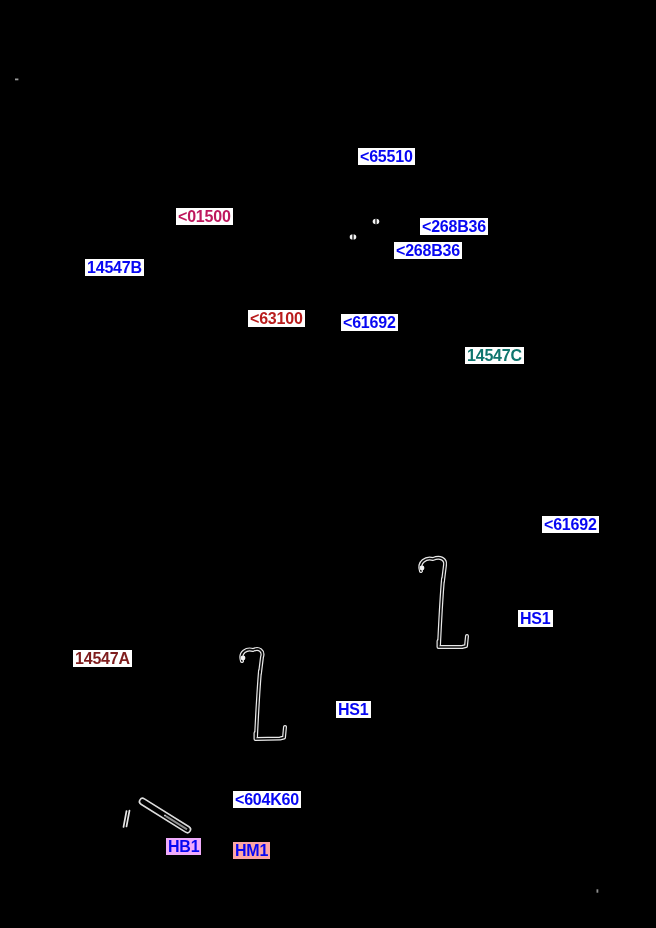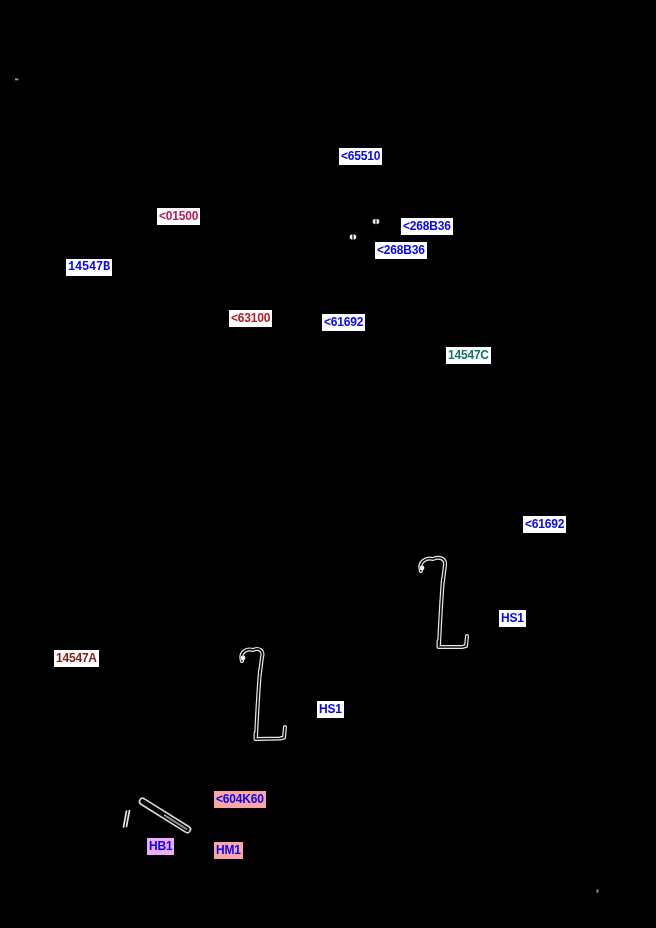--- a/index.html
+++ b/index.html
@@ -19,26 +19,27 @@
     position: absolute;
     left: 0;
     top: 0;
   }
   .part-label {
     position: absolute;
     background: #ffffff;
     color: #0707f2;
     font-family: "Liberation Sans", sans-serif;
     font-weight: 700;
-    font-size: 12px;
+    font-size: 16px;
     line-height: 15px;
     padding: 1px 2px;
     letter-spacing: -0.2px;
     white-space: nowrap;
     cursor: pointer;
+    margin-left: 19px;
   }
 </style>
 </head>
 <body>
 
 <div id="stage">
 
   <svg id="artwork" width="656" height="928" viewBox="0 0 656 928">
 
     <rect x="15" y="78.5" width="3.4" height="1.8" fill="#9a9a9a"></rect>
@@ -92,26 +93,26 @@
     </g>
 
     <rect x="596.5" y="889.3" width="1.8" height="3.4" fill="#8f8f8f"></rect>
   </svg>
 
   <div id="labels">
       <div class="part-label" style="left: 339px; top: 148px; background: rgb(255, 255, 255); color: rgb(7, 7, 242);">&lt;65510</div>
       <div class="part-label" style="left: 157px; top: 208px; background: rgb(255, 255, 255); color: #be185d;">&lt;01500</div>
       <div class="part-label" style="left: 401px; top: 218px; background: rgb(255, 255, 255); color: rgb(7, 7, 242);">&lt;268B36</div>
       <div class="part-label" style="left: 375px; top: 242px; background: rgb(255, 255, 255); color: rgb(7, 7, 242);">&lt;268B36</div>
-      <div class="part-label" style="left: 66px; top: 259px; background: rgb(255, 255, 255); color: rgb(7, 7, 242); font-family: Liberation Mono, monospace;">14547B</div>
+      <div class="part-label" style="left: 66px; top: 259px; background: rgb(255, 255, 255); color: rgb(7, 7, 242);">14547B</div>
       <div class="part-label" style="left: 229px; top: 310px; background: rgb(255, 255, 255); color: #b91c1c;">&lt;63100</div>
       <div class="part-label" style="left: 322px; top: 314px; background: rgb(255, 255, 255); color: rgb(7, 7, 242);">&lt;61692</div>
       <div class="part-label" style="left: 446px; top: 347px; background: rgb(255, 255, 255); color: #0f766e;">14547C</div>
       <div class="part-label" style="left: 523px; top: 516px; background: rgb(255, 255, 255); color: rgb(7, 7, 242);">&lt;61692</div>
       <div class="part-label" style="left: 499px; top: 610px; background: rgb(255, 255, 255); color: rgb(7, 7, 242);">HS1</div>
       <div class="part-label" style="left: 54px; top: 650px; background: rgb(255, 255, 255); color: #7f1d1d;">14547A</div>
       <div class="part-label" style="left: 317px; top: 701px; background: rgb(255, 255, 255); color: rgb(7, 7, 242);">HS1</div>
-      <div class="part-label" style="left: 214px; top: 791px; background: #fca5a5; color: rgb(7, 7, 242);">&lt;604K60</div>
+      <div class="part-label" style="left: 214px; top: 791px; background: #ffffff; color: rgb(7, 7, 242);">&lt;604K60</div>
       <div class="part-label" style="left: 147px; top: 838px; background: #f0abfc; color: rgb(7, 7, 242);">HB1</div>
       <div class="part-label" style="left: 214px; top: 842px; background: #fca5a5; color: rgb(7, 7, 242);">HM1</div>
     </div>
 
 </div>
 
 </body></html>

